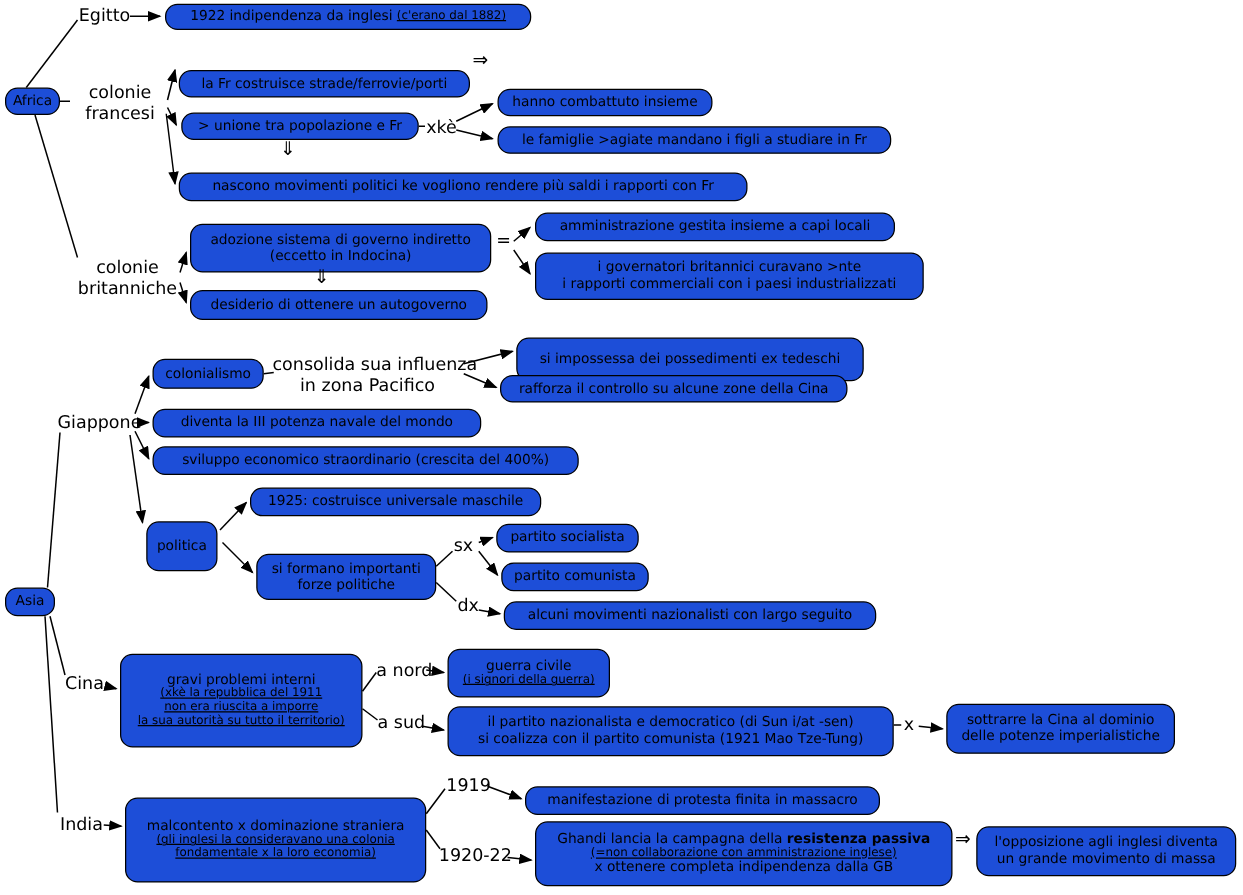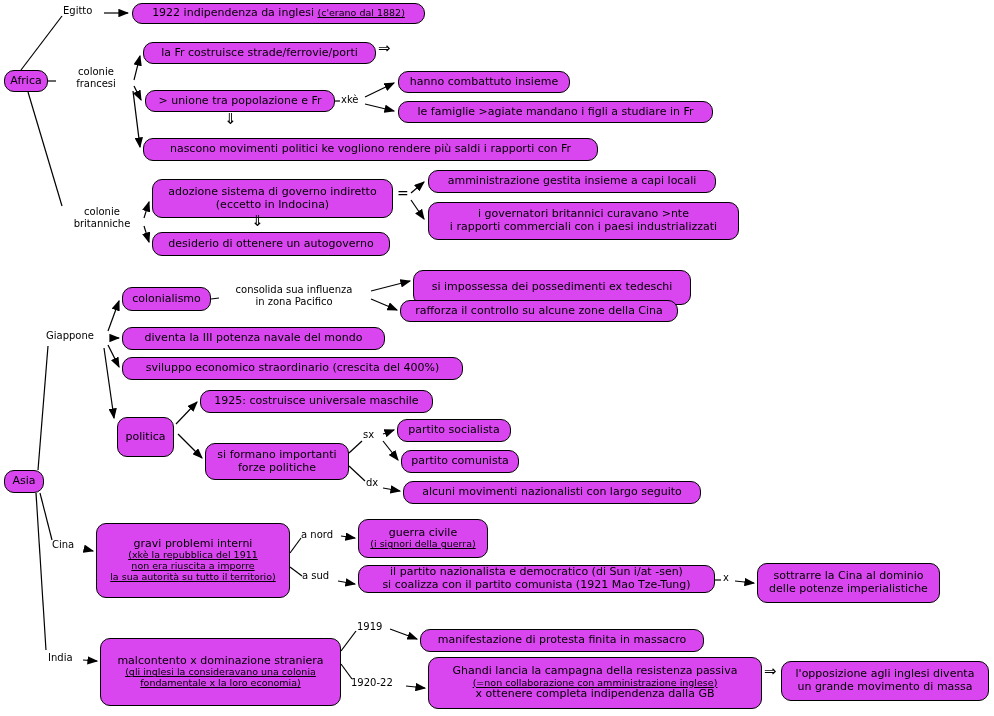--- a/index.html
+++ b/index.html
@@ -3,31 +3,31 @@
 <meta charset="utf-8">
 <style>
   html,body { margin:0; padding:0; background:#fff; }
   #canvas {
     position:relative; width:994px; height:716px; background:#ffffff;
     font-family:"DejaVu Sans", "Liberation Sans", sans-serif; color:#000;
     overflow:hidden;
   }
   #wires { position:absolute; left:0; top:0; width:994px; height:716px; }
   .box {
-    position:absolute; box-sizing:border-box; background:#d946ef;
+    position:absolute; box-sizing:border-box; background:#1d4ed8;
     border:1.4px solid #000; border-radius:10px;
     display:flex; flex-direction:column; align-items:center; justify-content:center;
     text-align:center; font-size:11px; line-height:1.15; white-space:nowrap;
     padding:1px 6px;
   }
   .ln { white-space:nowrap; }
   .sm { font-size:9.5px;text-decoration:underline; }
-  .b  { font-weight:normal; }
+  .b  { font-weight:bold; }
   .lbl {
-    position:absolute; font-size:10px; white-space:nowrap; text-align:center;
+    position:absolute; font-size:14px; white-space:nowrap; text-align:center;
     line-height:1.2;
   }
   .sym { position:absolute; font-size:15px; line-height:1; }
 </style>
 </head>
 <body>
 
 <div id="canvas">
 
   <svg id="wires" viewBox="0 0 994 716">
@@ -88,21 +88,21 @@
   <div class="lbl" style="left:63px;top:5px">Egitto</div>
   <div class="box" style="left:132px;top:3px;width:293px;height:21px;flex-direction:row">
     <span>1922 indipendenza da inglesi</span>&nbsp;<span class="sm">(c'erano dal 1882)</span>
   </div>
 
   <div class="lbl" style="left:58px;top:66px;width:76px">
     <div class="ln">colonie</div>
     <div class="ln">francesi</div>
   </div>
 
-  <div class="box" style="left:143px;top:42px;width:233px;height:22px">la Fr costruisce strade/ferrovie/porti</div>
+  <div class="box" style="left:143px;top:56px;width:233px;height:22px">la Fr costruisce strade/ferrovie/porti</div>
   <div class="sym" style="left:378px;top:41px">⇒</div>
 
   <div class="box" style="left:145px;top:90px;width:190px;height:22px">&gt; unione tra popolazione e Fr</div>
   <div class="lbl" style="left:341px;top:94px">xkè</div>
   <div class="box" style="left:398px;top:71px;width:172px;height:22px">hanno combattuto insieme</div>
   <div class="box" style="left:398px;top:101px;width:315px;height:22px">le famiglie &gt;agiate mandano i figli a studiare in Fr</div>
 
   <div class="sym" style="left:224px;top:112px">⇓</div>
   <div class="box" style="left:143px;top:138px;width:455px;height:23px">nascono movimenti politici ke vogliono rendere più saldi i rapporti con Fr</div>
 
@@ -155,21 +155,21 @@
     <div class="ln sm">(xkè la repubblica del 1911</div>
     <div class="ln sm">non era riuscita a imporre</div>
     <div class="ln sm">la sua autorità su tutto il territorio)</div>
   </div>
   <div class="lbl" style="left:301px;top:529px">a nord</div>
   <div class="box" style="left:358px;top:519px;width:130px;height:39px">
     <div class="ln">guerra civile</div>
     <div class="ln sm">(i signori della guerra)</div>
   </div>
   <div class="lbl" style="left:302px;top:570px">a sud</div>
-  <div class="box" style="left:358px;top:565px;width:357px;height:28px">
+  <div class="box" style="left:358px;top:565px;width:357px;height:40px">
     <div class="ln">il partito nazionalista e democratico (di Sun i/at -sen)</div>
     <div class="ln">si coalizza con il partito comunista (1921 Mao Tze-Tung)</div>
   </div>
   <div class="lbl" style="left:723px;top:572px">x</div>
   <div class="box" style="left:757px;top:563px;width:183px;height:40px">
     <div class="ln">sottrarre la Cina al dominio</div>
     <div class="ln">delle potenze imperialistiche</div>
   </div>
 
   <div class="lbl" style="left:48px;top:652px">India</div>

